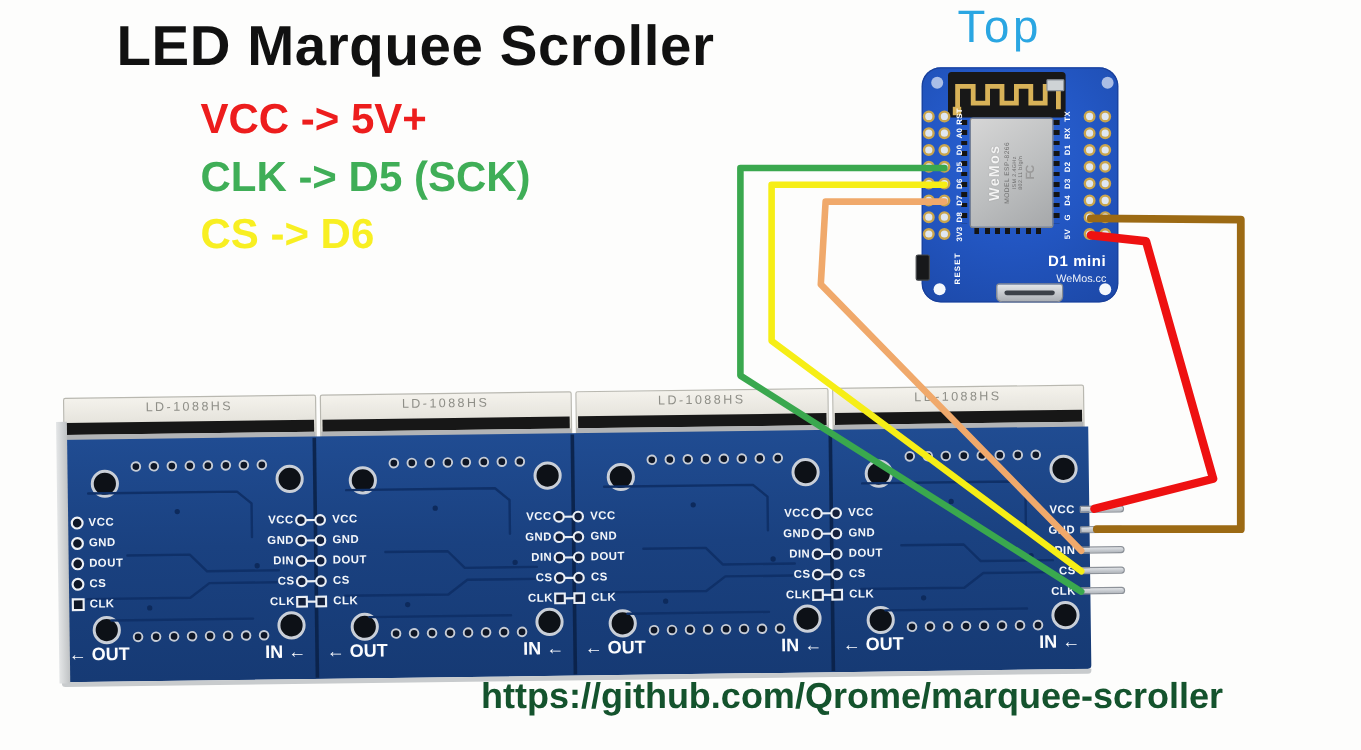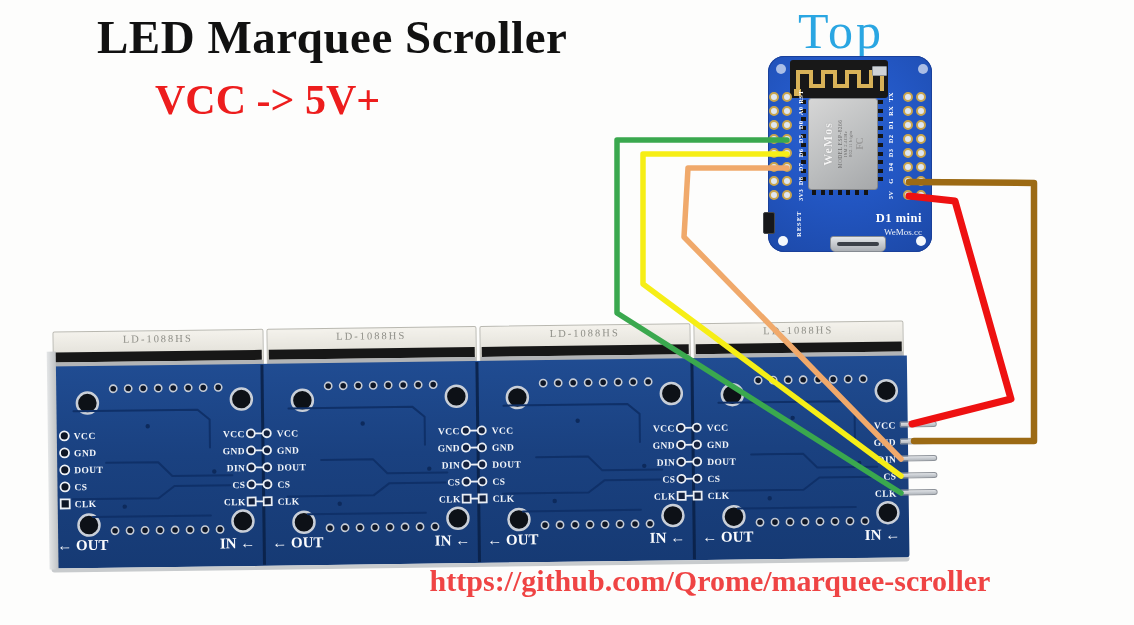--- a/index.html
+++ b/index.html
@@ -1,26 +1,26 @@
 <!DOCTYPE html>
 <html><head>
 <meta charset="utf-8">
 <style>
   html,body{margin:0;padding:0;background:#ffffff;}
   .stage{position:relative;width:1134px;height:625px;overflow:hidden;
-         background:#fdfdfc;font-family:Liberation Serif, serif;}
+         background:#fdfdfc;font-family:Liberation Sans, sans-serif;}
   
   .title{position:absolute;left:97px;top:10px;font-size:47px;font-weight:bold;
          color:#111;letter-spacing:.5px;white-space:nowrap;}
   .legend{position:absolute;left:155px;top:76px;}
-  .legend-row{font-size:42px;font-weight:bold;line-height:48px;white-space:nowrap;}
-  .top-label{position:absolute;left:798px;top:2px;font-size:50px;font-weight:400;
+  .legend-row{font-size:35px;font-weight:bold;line-height:48px;white-space:nowrap;margin-left:12px;}
+  .top-label{position:absolute;left:798px;top:2px;font-size:38px;font-weight:400;
              letter-spacing:3px;color:#2aa6e2;}
   .url{position:absolute;left:330px;top:564px;width:760px;text-align:center;
-       font-size:30px;font-weight:bold;color:#ef4444;white-space:nowrap;}
+       font-size:30px;font-weight:bold;color:#14532d;white-space:nowrap;}
   
   .d1board{position:absolute;left:768px;top:56px;width:164px;height:196px;
            background:radial-gradient(circle at 45% 35%, #2b63d4 0%, #2357c4 45%, #1c48a6 100%);
            border-radius:16px;box-shadow:0 0 0 1px #1a409a inset;}
   .antenna{position:absolute;left:22px;top:4px;width:98px;height:38px;background:#181818;border-radius:3px;}
   .xtal{position:absolute;left:104px;top:10px;width:13px;height:8px;background:#cfd3d6;
         border:1px solid #8d949b;border-radius:1px;}
   .shield{position:absolute;left:40px;top:42px;width:68px;height:90px;border-radius:3px;
           background:linear-gradient(145deg,#d6d6d6 0%,#bcbebf 55%,#a6a8aa 100%);
           border:1px solid #85878a;}
@@ -89,20 +89,22 @@
 </style>
 </head>
 <body>
 
 <div class="stage">
 
   <div class="title">LED Marquee Scroller</div>
 
   <div class="legend">
     <div class="legend-row" style="color: rgb(237, 29, 29);">VCC -&gt; 5V+</div>
+    <div class="legend-row" style="color: rgb(63, 174, 87);">CLK -&gt; D5 (SCK)</div>
+    <div class="legend-row" style="color: rgb(248, 239, 34);">CS -&gt; D6</div>
   </div>
 
   <div class="top-label">Top</div>
 
   <div class="d1board">
     <div class="antenna">
       <svg width="98" height="38">
         <path d="M8,33 V12 H21 V26 H33 V12 H45 V26 H57 V12 H69 V26 H81 V12 H92 V31" fill="none" stroke="#d8b258" stroke-width="4" stroke-linejoin="miter"></path>
         <rect x="4" y="29" width="7" height="7" fill="#d8b258"></rect>
       </svg>

